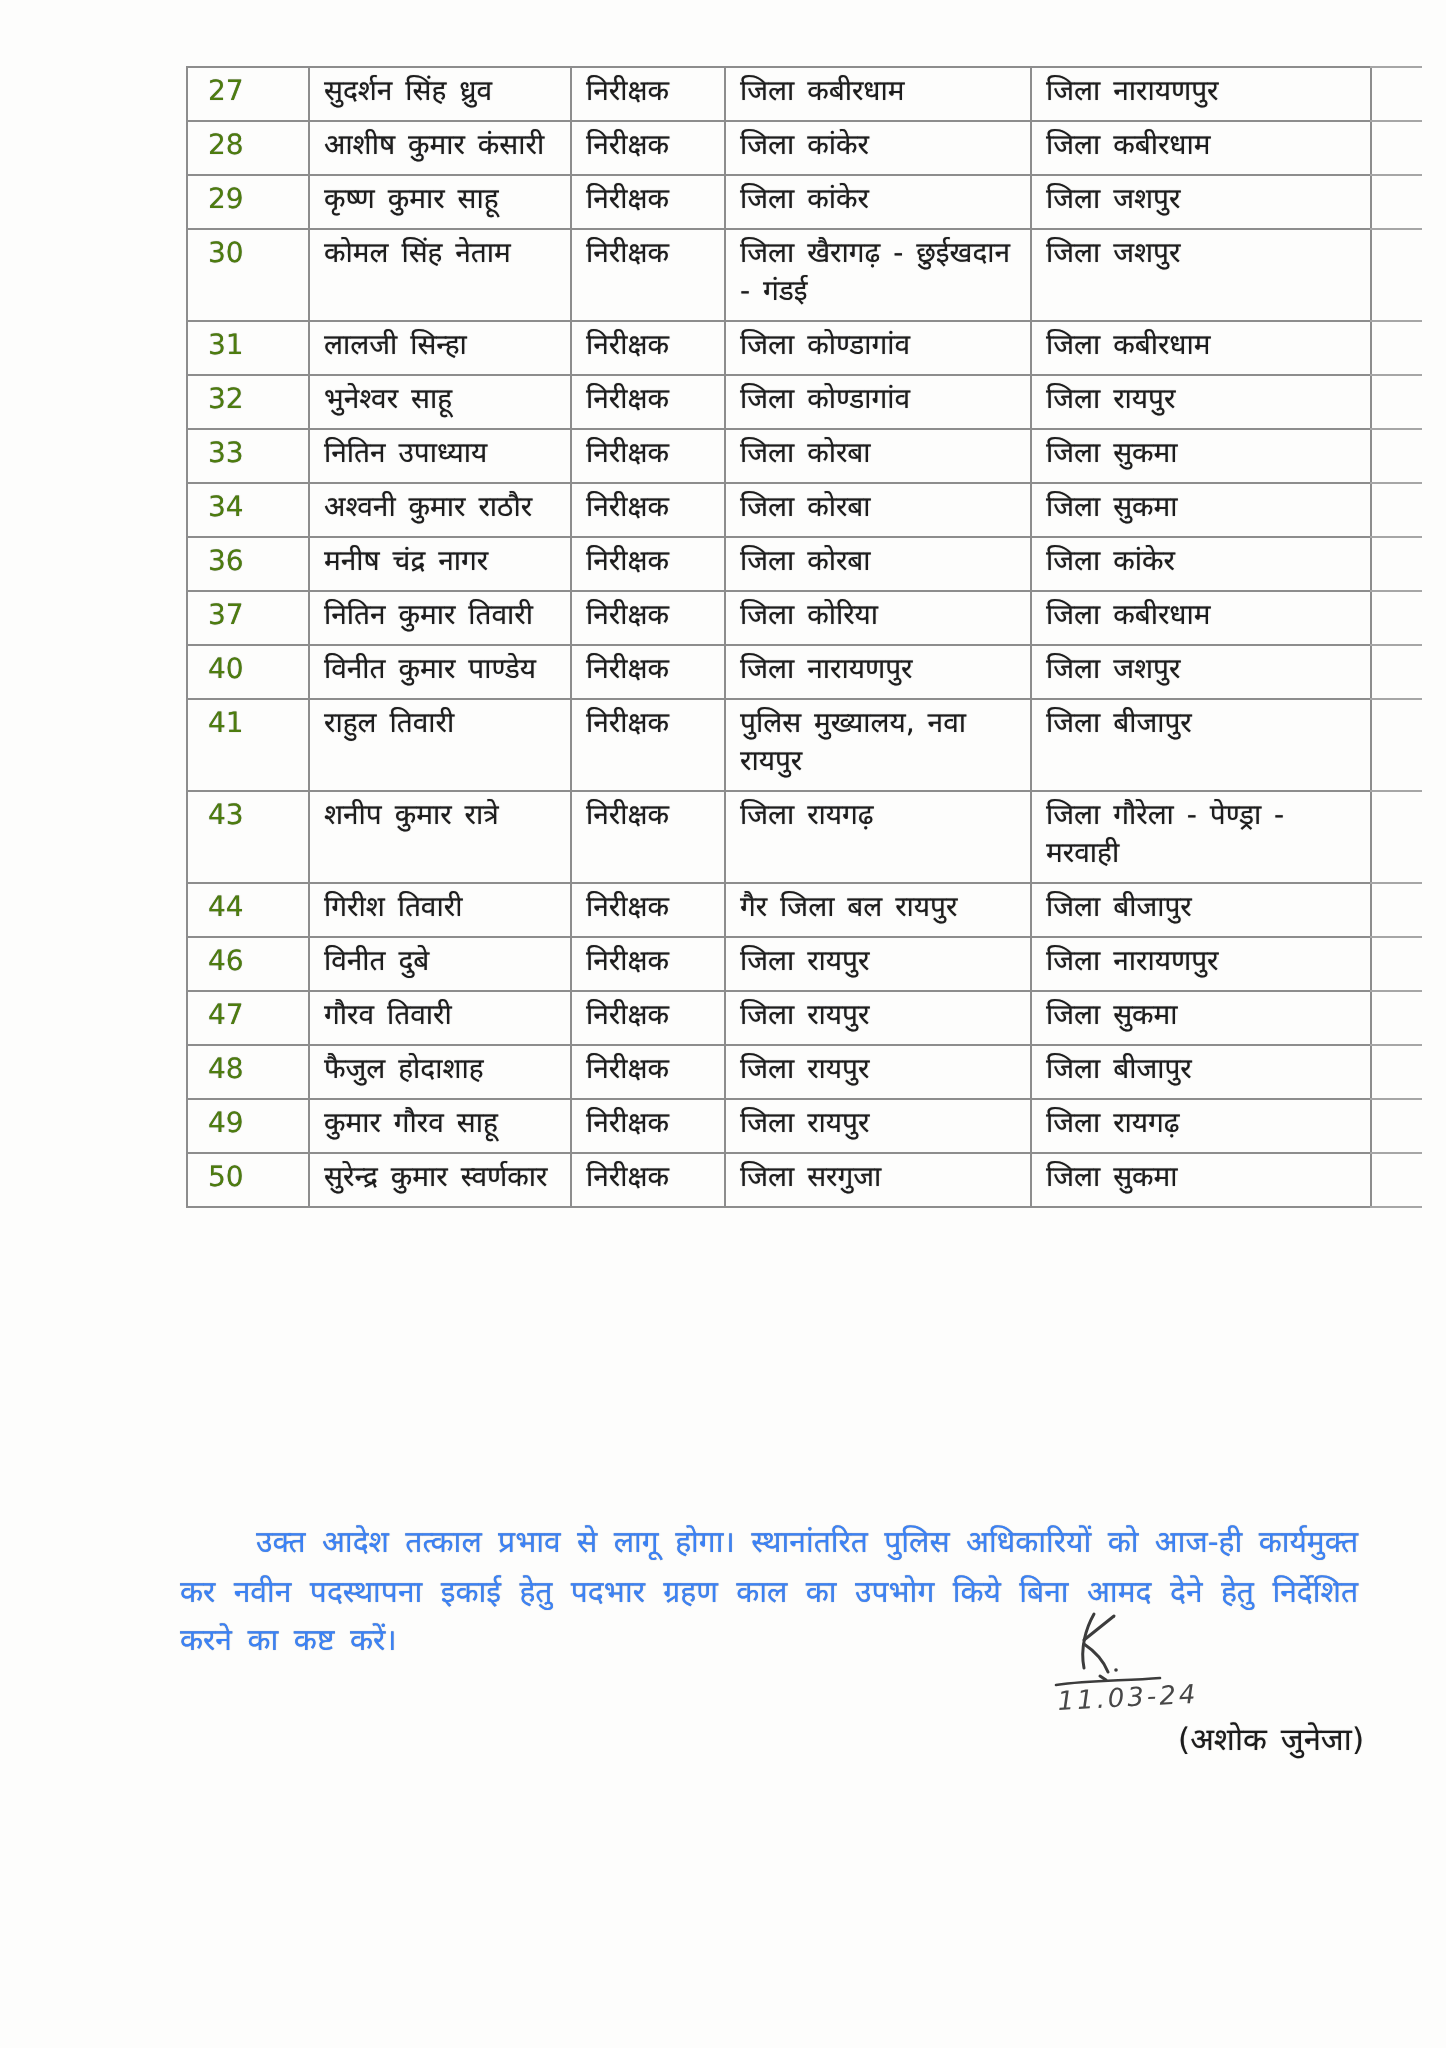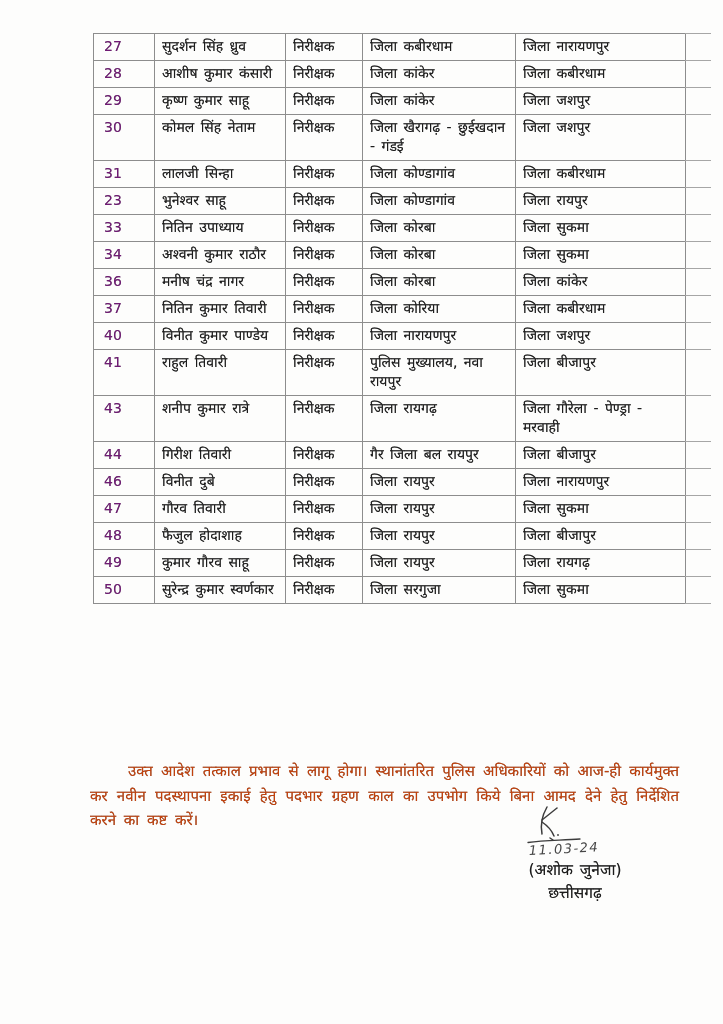--- a/index.html
+++ b/index.html
@@ -18,47 +18,47 @@
   }
   table.transfer td {
     border:1px solid #8d8d8d;
     font-size:14px; line-height:19px;
     padding:3px 5px 4px 7px;
     color:#1d1d1d; vertical-align:top;
     position:relative;
     text-shadow:0 0 .4px rgba(20,20,20,.55);
     word-spacing:2px;
   }
-  table.transfer td.sno { padding-left:10px; color:#701a75; }
+  table.transfer td.sno { padding-left:10px; color:#4d7c0f; }
   
   table.transfer td:last-child::after {
     content:""; position:absolute; right:-26px; bottom:-1px;
     width:26px; height:1px; background:#a6a6a6;
   }
   table.transfer tr:first-child td:last-child::before {
     content:""; position:absolute; right:-26px; top:-1px;
     width:26px; height:1px; background:#a6a6a6;
   }
 
   
   .closing {
     position:absolute; left:90px; top:744px; width:589px;
     font-size:15px; line-height:24.5px; text-align:justify;
-    text-indent:38px; color:#c2410c;
+    text-indent:38px; color:#3b82f6;
     text-shadow:0 0 .4px rgba(20,20,20,.5);
     word-spacing:3px;
   }
 
   
   .signature {
     position:absolute; left:468px; top:804px; width:214px;
     text-align:center; color:#1c1c1c;
   }
   .signature svg { display:block; margin:0 auto; }
-  .sig-line { font-size:15.5px; line-height:23px; text-shadow:0 0 .4px rgba(20,20,20,.5); word-spacing:2px; }
+  .sig-line { font-size:15.5px; line-height:23px; text-shadow:0 0 .4px rgba(20,20,20,.5); word-spacing:2px;text-align:right; }
   .sig-name { margin-top:1px; }
 </style>
 </head>
 <body>
 
 <div class="page">
 
   <table class="transfer">
     <colgroup>
       <col style="width:61px">
@@ -97,21 +97,21 @@
           <td>जिला जशपुर</td>
         </tr>
         <tr>
           <td class="sno">31</td>
           <td>लालजी सिन्हा</td>
           <td>निरीक्षक</td>
           <td>जिला कोण्डागांव</td>
           <td>जिला कबीरधाम</td>
         </tr>
         <tr>
-          <td class="sno">23</td>
+          <td class="sno">32</td>
           <td>भुनेश्वर साहू</td>
           <td>निरीक्षक</td>
           <td>जिला कोण्डागांव</td>
           <td>जिला रायपुर</td>
         </tr>
         <tr>
           <td class="sno">33</td>
           <td>नितिन उपाध्याय</td>
           <td>निरीक्षक</td>
           <td>जिला कोरबा</td>
@@ -212,16 +212,15 @@
         <path d="M47,3 C43,10 40,20 42,30"></path>
         <path d="M42,16 C47,12 52,8 57,4"></path>
         <path d="M42,18 C48,22 52,27 54,32"></path>
         <path d="M50,34 l3,2"></path>
         <circle cx="58" cy="31" r="0.9" fill="#3c3c3c" stroke="none"></circle>
         <path d="M28,38.5 C45,36 62,36.5 80,35" stroke-width="1.3"></path>
       </g>
       <text x="29" y="51" font-size="13" fill="#474747" font-style="italic" letter-spacing="1.5" transform="rotate(-3 29 51)">11.03-24</text>
     </svg>
     <div class="sig-line sig-name">(अशोक जुनेजा)</div>
-    <div class="sig-line sig-state">छत्तीसगढ़</div>
   </div>
 
 </div>
 
 </body></html>

